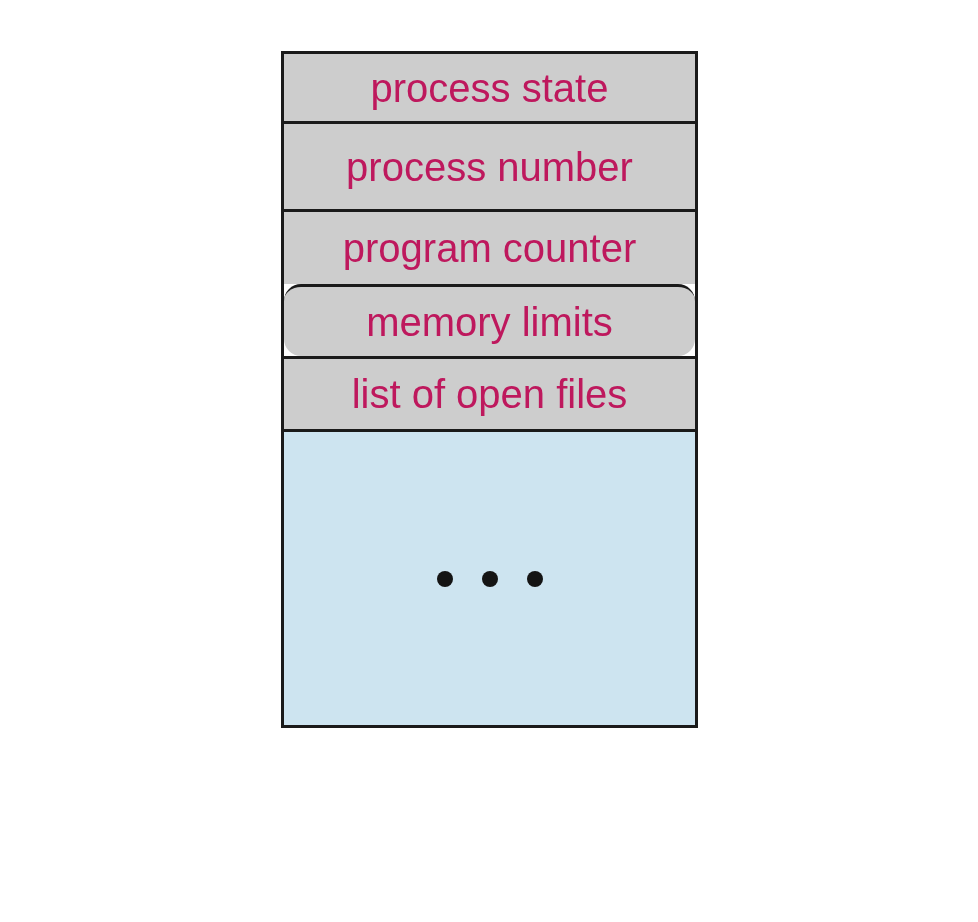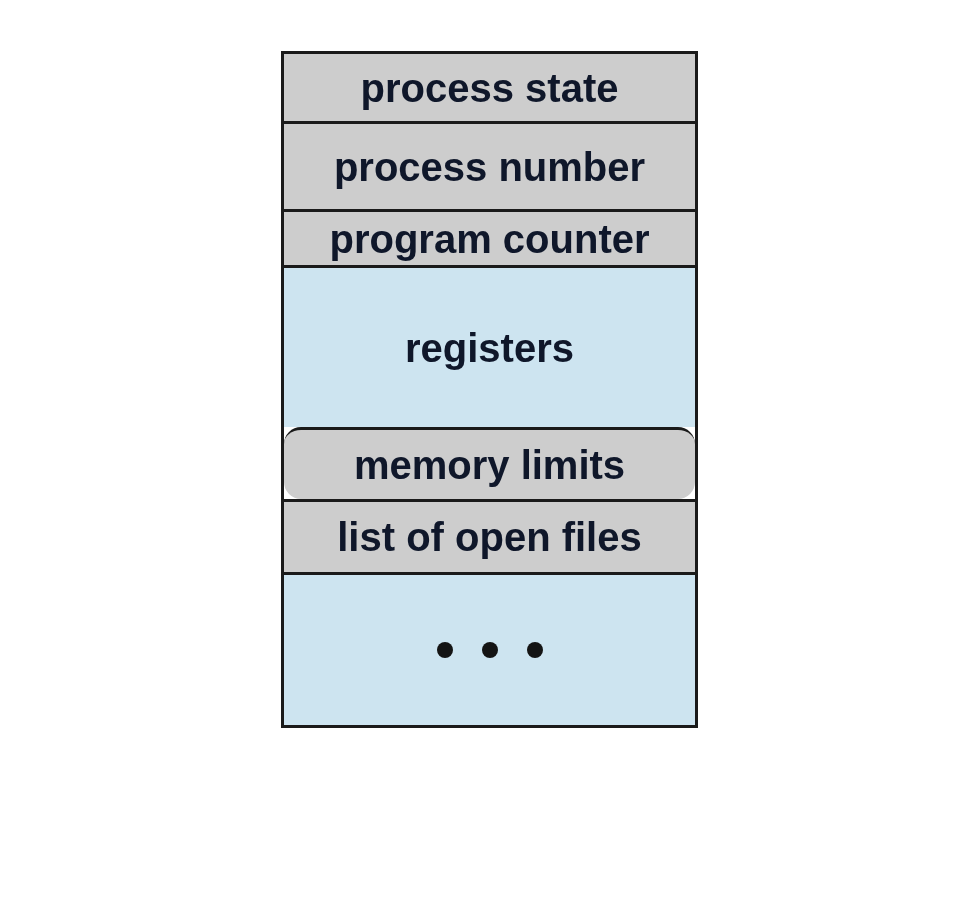--- a/index.html
+++ b/index.html
@@ -26,33 +26,32 @@
     border: 3px solid #1a1a1a;
     display: flex;
     flex-direction: column;
   }
   .row {
     display: flex;
     align-items: center;
     justify-content: center;
     font-size: 40px;
     line-height: 1;
-    color: #0f172a;
+    color: #be185d;
     box-sizing: border-box;
     flex: 0 0 auto;
-    font-weight: bold;
   }
   .row + .row {
     border-top: 3px solid #1a1a1a;
   }
   .fill-gray { background: #cdcdcd; }
   .fill-blue { background: #cde4f0; }
   .row-1 { height: 67px; }
   .row-2 { height: 88px; }
-  .row-3 { height: 56px; }
+  .row-3 { height: 75px; }
   .row-4 { height: 162px; }
   .row-5 { height: 72px; border-radius: 17px; }
   .row-6 { height: 73px; }
   .row-7 { flex: 1 1 auto; }
   .dots {
     display: flex;
     align-items: center;
     gap: 29px;
   }
   .dot {
@@ -86,23 +85,20 @@
   <div class="pcb-box">
     <div class="row fill-gray row-1">
       <span>process state</span>
     </div>
     <div class="row fill-gray row-2">
       <span>process number</span>
     </div>
     <div class="row fill-gray row-3">
       <span>program counter</span>
     </div>
-    <div class="row fill-blue row-4">
-      <span>registers</span>
-    </div>
     <div class="row fill-gray row-5">
       <span>memory limits</span>
     </div>
     <div class="row fill-gray row-6">
       <span>list of open files</span>
     </div>
     <div class="row fill-blue row-7">
       <span class="dots">
         <span class="dot"></span>
         <span class="dot"></span>

